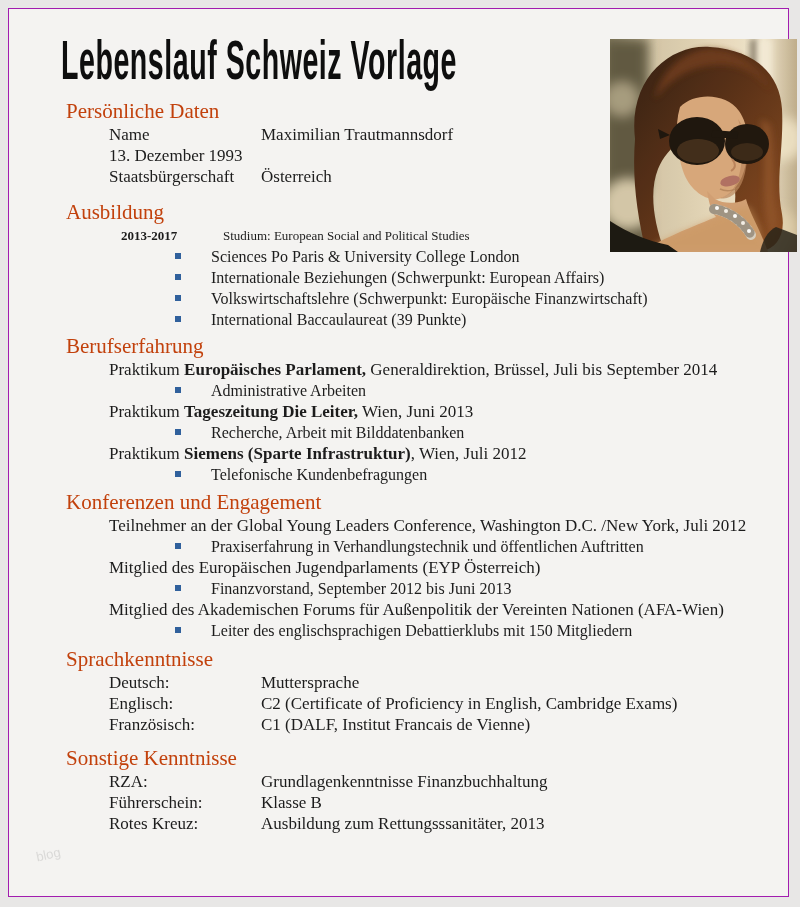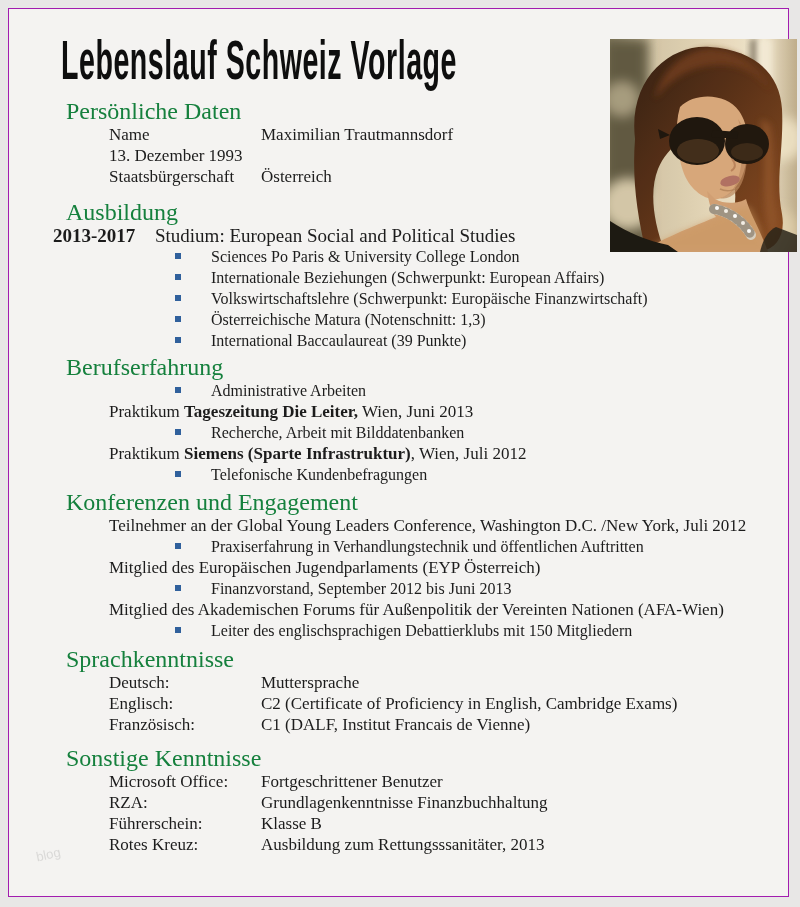--- a/index.html
+++ b/index.html
@@ -28,35 +28,35 @@
   }
   
   .portrait-photo{
     position:absolute;left:610px;top:39px;width:187px;height:213px;
     z-index:5;overflow:hidden;
   }
   
   .sec{margin:0;}
   .sec-h{
     margin:0 0 2px 57px;
-    font-size:24px;line-height:21px;font-weight:400;
-    color:#15803d;
+    font-size:21px;line-height:21px;font-weight:400;
+    color:#c2410c;
   }
   .sec-personal{margin-top:12px;}
   .sec-ausbildung{margin-top:15px;}
   .sec-berufserfahrung{margin-top:6px;}
   .sec-konferenzen{margin-top:7px;}
   .sec-sprachen{margin-top:8px;}
   .sec-sonstige{margin-top:13px;}
 
   .kvrow{display:flex;margin-left:100px;font-size:17px;line-height:21px;white-space:nowrap;}
   .kvlabel{width:152px;flex:0 0 152px;}
   .kvvalue{flex:1;}
 
-  .entryrow{display:flex;margin-left:44px;font-size:19px;line-height:21px;white-space:nowrap;}
+  .entryrow{display:flex;margin-left:112px;font-size:13px;line-height:21px;white-space:nowrap;}
   .edate{width:102px;flex:0 0 102px;font-weight:700;}
   .line{margin-left:100px;font-size:17px;line-height:21px;white-space:nowrap;}
   .line strong{font-weight:700;}
 
   .bulletrow{position:relative;margin-left:202px;font-size:16px;line-height:21px;white-space:nowrap;}
   .bsq{
     position:absolute;left:-36px;top:7px;width:6px;height:6px;
     background:#30609c;display:block;
   }
   
@@ -93,28 +93,28 @@
   <section class="sec sec-ausbildung">
     <h2 class="sec-h">Ausbildung</h2>
     <div class="sec-body">
         <div class="entryrow">
           <span class="edate">2013-2017</span>
           <span class="etext">Studium: European Social and Political Studies</span>
         </div>
         <div class="bulletrow"><span class="bsq"></span><span>Sciences Po Paris &amp; University College London</span></div>
         <div class="bulletrow"><span class="bsq"></span><span>Internationale Beziehungen (Schwerpunkt: European Affairs)</span></div>
         <div class="bulletrow"><span class="bsq"></span><span>Volkswirtschaftslehre (Schwerpunkt: Europäische Finanzwirtschaft)</span></div>
-        <div class="bulletrow"><span class="bsq"></span><span>Österreichische Matura (Notenschnitt: 1,3)</span></div>
         <div class="bulletrow"><span class="bsq"></span><span>International Baccaulaureat (39 Punkte)</span></div>
       </div>
   </section>
 
   <section class="sec sec-berufserfahrung">
     <h2 class="sec-h">Berufserfahrung</h2>
     <div class="sec-body">
+        <div class="line"><span>Praktikum </span><strong>Europäisches Parlament,</strong><span> Generaldirektion, Brüssel, Juli bis September 2014</span></div>
         <div class="bulletrow"><span class="bsq"></span><span>Administrative Arbeiten</span></div>
         <div class="line"><span>Praktikum </span><strong>Tageszeitung Die Leiter,</strong><span> Wien, Juni 2013</span></div>
         <div class="bulletrow"><span class="bsq"></span><span>Recherche, Arbeit mit Bilddatenbanken</span></div>
         <div class="line"><span>Praktikum </span><strong>Siemens (Sparte Infrastruktur)</strong><span>, Wien, Juli 2012</span></div>
         <div class="bulletrow"><span class="bsq"></span><span>Telefonische Kundenbefragungen</span></div>
       </div>
   </section>
 
   <section class="sec sec-konferenzen">
     <h2 class="sec-h">Konferenzen und Engagement</h2>
@@ -142,24 +142,20 @@
         <div class="kvrow">
           <span class="kvlabel">Französisch:</span>
           <span class="kvvalue">C1 (DALF, Institut Francais de Vienne)</span>
         </div>
       </div>
   </section>
 
   <section class="sec sec-sonstige">
     <h2 class="sec-h">Sonstige Kenntnisse</h2>
     <div class="sec-body">
-        <div class="kvrow">
-          <span class="kvlabel">Microsoft Office:</span>
-          <span class="kvvalue">Fortgeschrittener Benutzer</span>
-        </div>
         <div class="kvrow">
           <span class="kvlabel">RZA:</span>
           <span class="kvvalue">Grundlagenkenntnisse Finanzbuchhaltung</span>
         </div>
         <div class="kvrow">
           <span class="kvlabel">Führerschein:</span>
           <span class="kvvalue">Klasse B</span>
         </div>
         <div class="kvrow">
           <span class="kvlabel">Rotes Kreuz:</span>

